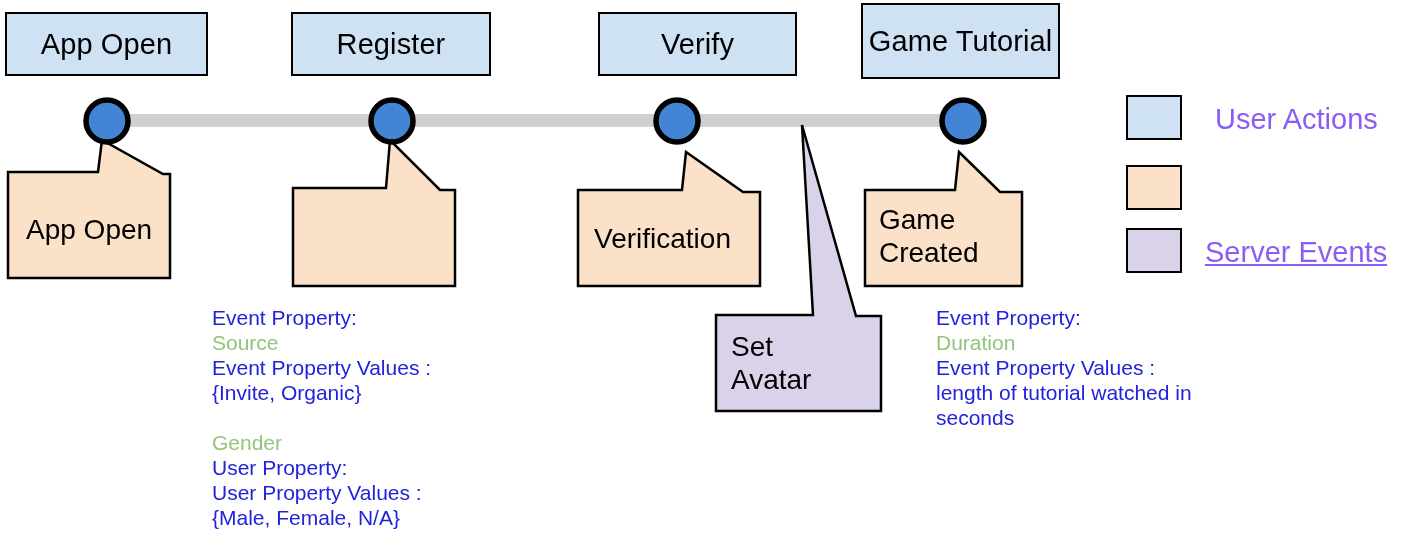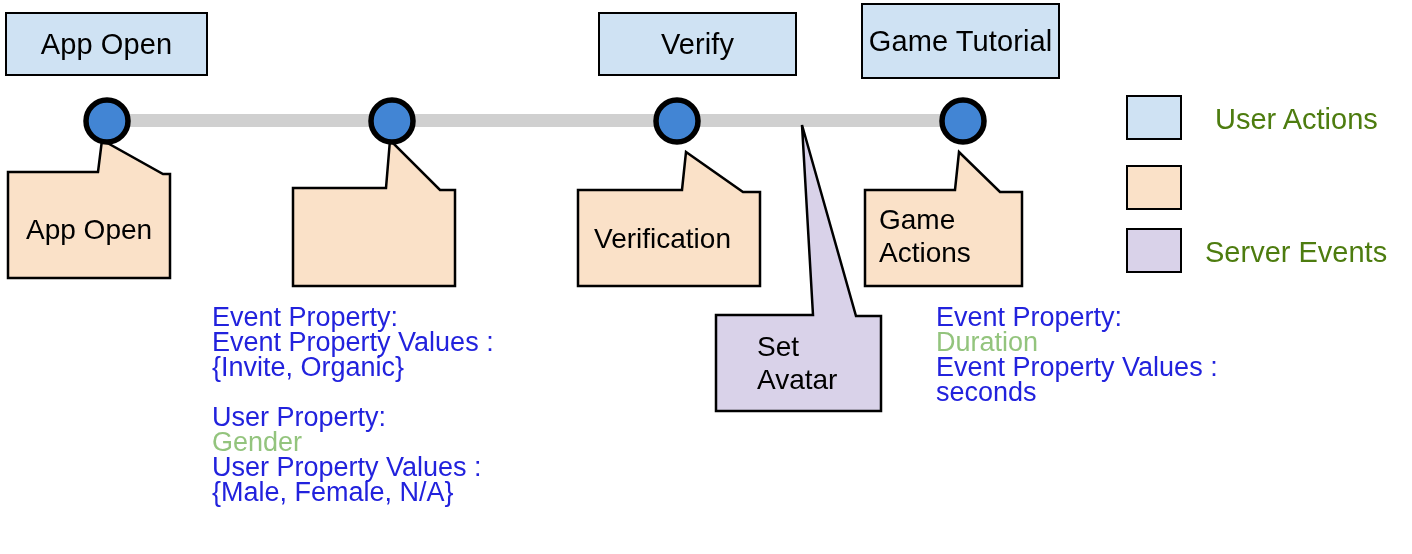--- a/index.html
+++ b/index.html
@@ -63,28 +63,28 @@
   
   .legend-swatch {
     position: absolute;
     box-sizing: border-box;
     border: 2.5px solid #000000;
   }
   .legend-label {
     position: absolute;
     font-size: 29px;
     line-height: 1;
-    color: #4d7c0f;
+    color: #8b5cf6;
     white-space: nowrap;
   }
 
   
   .prop-block {
     position: absolute;
-    font-size: 27px;
+    font-size: 21px;
     line-height: 25px;
     color: #2222dd;
   }
   .prop-line { display: block; white-space: pre; }
   .prop-line.value-name { color: #93c47d; }
   .prop-spacer { display: block; height: 25px; }
 </style>
 </head>
 <body>
 
@@ -107,57 +107,60 @@
     <circle cx="107" cy="121" r="21" fill="#4285d4" stroke="#000000" stroke-width="5.5"></circle>
     <circle cx="392" cy="121" r="21" fill="#4285d4" stroke="#000000" stroke-width="5.5"></circle>
     <circle cx="677" cy="121" r="21" fill="#4285d4" stroke="#000000" stroke-width="5.5"></circle>
     <circle cx="963" cy="121" r="21" fill="#4285d4" stroke="#000000" stroke-width="5.5"></circle>
   </svg>
 
   <div class="html-layer">
 
     <div class="stage-box" style="left:5px; top:12px; width:203px; height:64px;">App Open</div>
 
+    <div class="stage-box" style="left:291px; top:12px; width:200px; height:64px;">Register</div>
 
     <div class="stage-box" style="left:577px; top:12px; width:199px; height:64px;margin-left:21px;">Verify</div>
 
     <div class="stage-box" style="left:861px; top:3px; width:199px; height:76px;">Game
 Tutorial</div>
 
     <div class="callout-label" style="left:26px; top:213px;">App Open</div>
 
 
     <div class="callout-label" style="left:594px; top:222px;">Verification</div>
 
     <div class="callout-label" style="left:879px; top:203px;">Game
-Actions</div>
+Created</div>
 
-    <div class="callout-label" style="left:731px; top:330px;margin-left:26px;">Set
+    <div class="callout-label" style="left:731px; top:330px;">Set
 Avatar</div>
 
     <div class="legend-swatch" style="left:1126px; top:95px; width:56px; height:45px; background:#cfe2f3;"></div>
     <div class="legend-label" style="left:1215px; top:105px;">User Actions</div>
 
     <div class="legend-swatch" style="left:1126px; top:165px; width:56px; height:45px; background:#fae1c8;"></div>
 
     <div class="legend-swatch" style="left:1126px; top:228px; width:56px; height:45px; background:#d9d2e9;"></div>
-    <div class="legend-label" style="left:1205px; top:238px;">Server Events</div>
+    <div class="legend-label" style="left:1205px; top:238px;text-decoration:underline;">Server Events</div>
 
     <div class="prop-block" style="left:212px; top:305px;">
       <span class="prop-line">Event Property:</span>
+      <span class="prop-line value-name">Source</span>
       <span class="prop-line">Event Property Values :</span>
       <span class="prop-line">{Invite, Organic}</span>
       <span class="prop-spacer"></span>
+      <span class="prop-line value-name">Gender</span>
       <span class="prop-line">User Property:</span>
-      <span class="prop-line value-name">Gender</span>
       <span class="prop-line">User Property Values :</span>
       <span class="prop-line">{Male, Female, N/A}</span>
     </div>
 
     <div class="prop-block" style="left:936px; top:305px;">
       <span class="prop-line">Event Property:</span>
       <span class="prop-line value-name">Duration</span>
       <span class="prop-line">Event Property Values :</span>
+      <span class="prop-line">length of tutorial watched in</span>
       <span class="prop-line">seconds</span>
     </div>
 
   </div>
 </div>
 
 </body></html>

